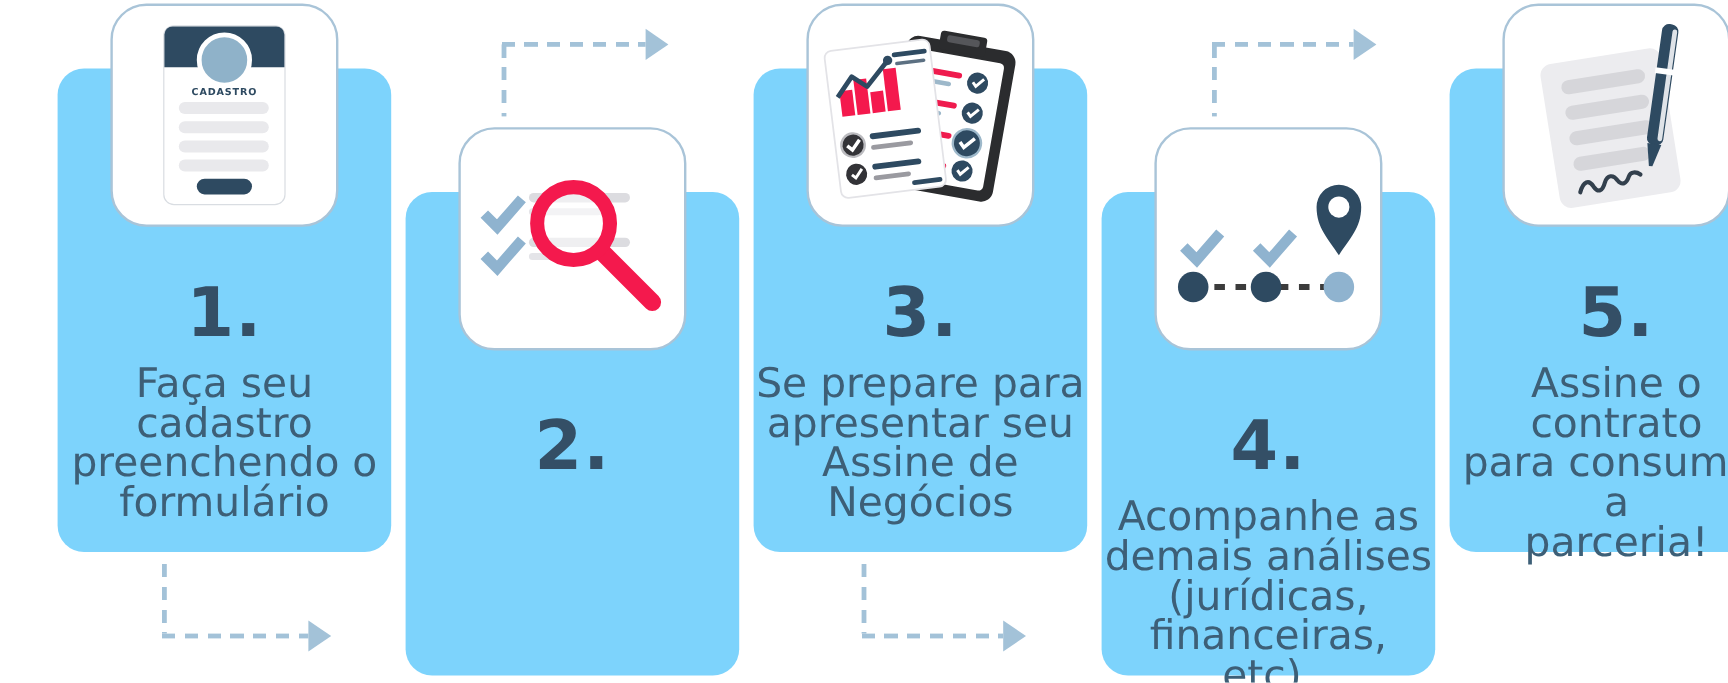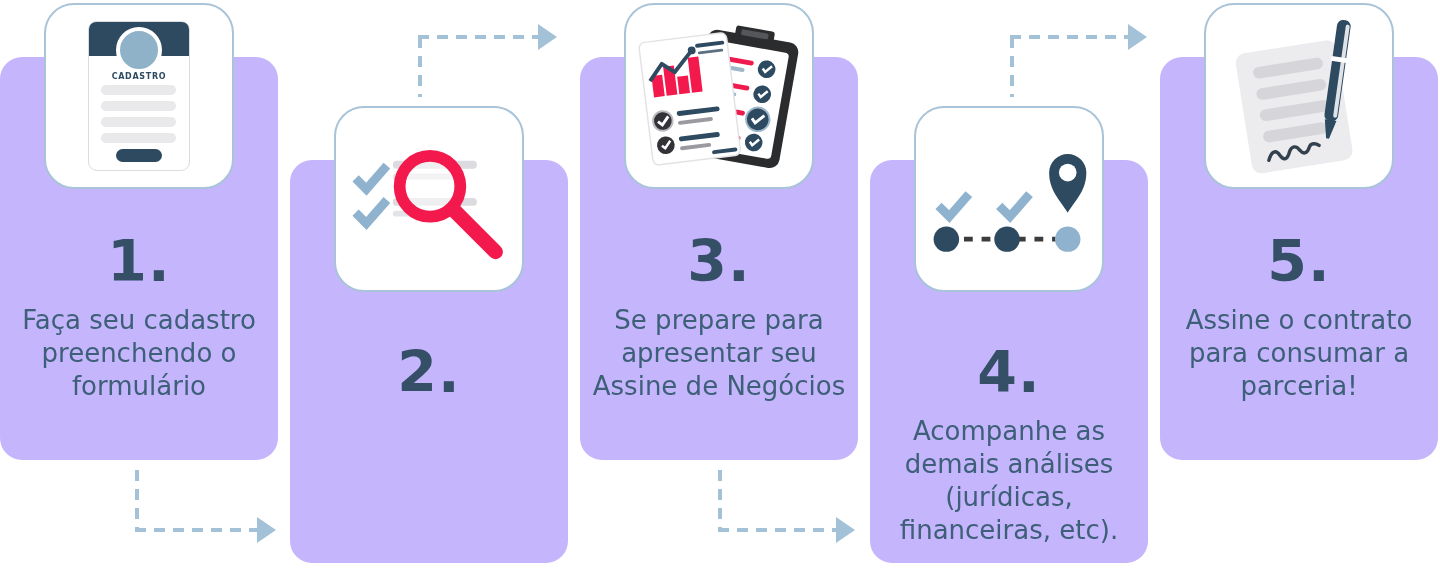--- a/index.html
+++ b/index.html
@@ -1,36 +1,36 @@
 <!DOCTYPE html>
 <html><head>
 <meta charset="utf-8">
 <style>
   html,body{margin:0;padding:0;background:#ffffff;}
   #stage{position:relative;width:1440px;height:569px;background:#ffffff;overflow:hidden;
          font-family:"DejaVu Sans","Liberation Sans",sans-serif;}
 
   
-  .step-card{position:absolute;width:278px;height:403px;background:#c4b5fd;border-radius:22px;
-             text-align:center;}
+  .step-card{position:absolute;width:278px;height:403px;background:#7dd3fc;border-radius:22px;
+             text-align:center;margin-left:48px;}
   .pos-1{left:0;top:57px}
   .pos-2{left:290px;top:160px}
   .pos-3{left:580px;top:57px}
   .pos-4{left:870px;top:160px}
   .pos-5{left:1160px;top:57px}
 
   .icon-card{position:absolute;top:-54px;left:50%;transform:translateX(-50%);
              width:190px;height:186px;background:#ffffff;border:2px solid #A9C4D8;
              border-radius:30px;box-sizing:border-box;
              display:flex;align-items:center;justify-content:center;}
 
   .step-number{margin-top:176px;font-size:57px;line-height:1;font-weight:bold;
                color:#344F66;letter-spacing:1px;}
   .low .step-number{margin-top:184px;}
-  .step-text{margin-top:14px;font-size:26px;line-height:33px;color:#3D5F77;
+  .step-text{margin-top:14px;font-size:34px;line-height:33px;color:#3D5F77;
              white-space:pre-line;}
 
   
   .mini-form{position:relative;width:102px;height:150px;background:#fff;
              border:1.5px solid #d9dde2;border-radius:9px;box-sizing:border-box;}
   .mf-header{position:absolute;top:0;left:0;right:0;height:34px;background:#2E4A61;
              border-radius:7px 7px 0 0;}
   .mf-avatar{position:absolute;top:5px;left:50%;transform:translateX(-50%);
              width:38px;height:38px;border-radius:50%;background:#8FB2C9;border:4px solid #fff;}
   .mf-label{position:absolute;top:50px;left:0;right:0;font-size:8px;font-weight:bold;

